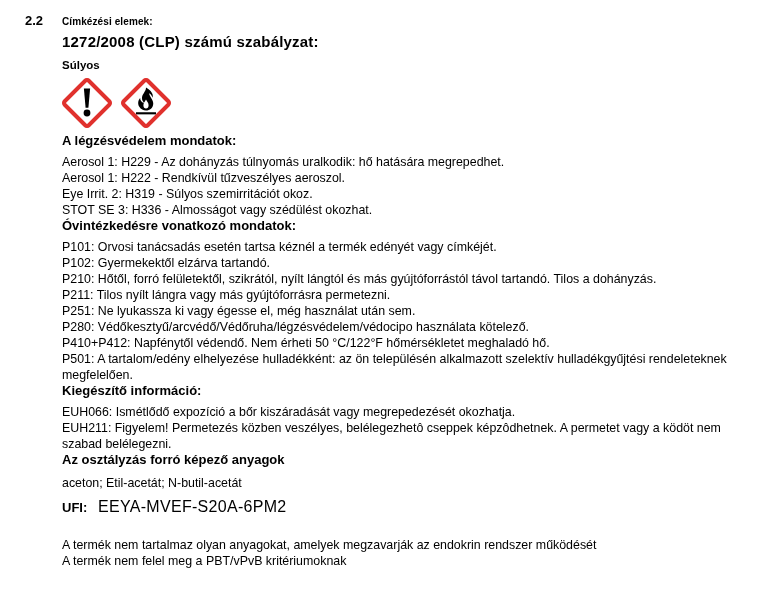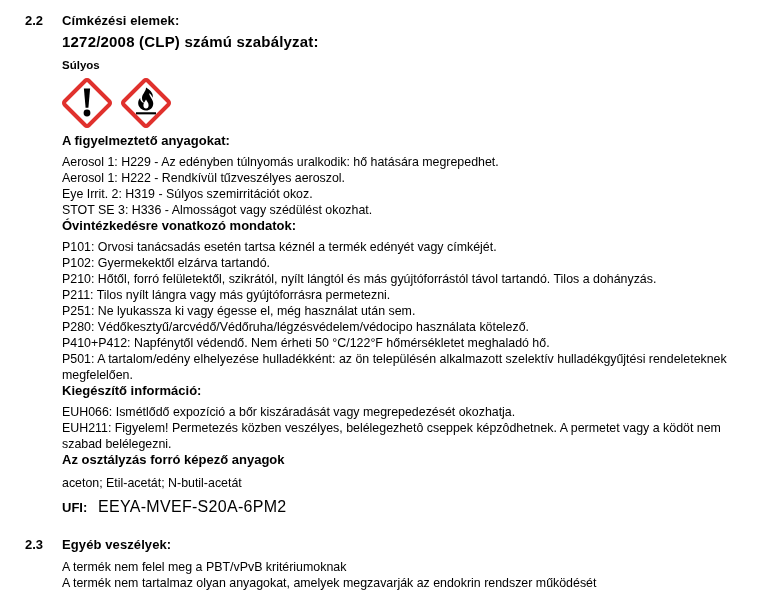--- a/index.html
+++ b/index.html
@@ -7,21 +7,21 @@
   body {
     width:781px; height:608px;
     font-family:"Liberation Sans","DejaVu Sans",sans-serif;
     color:#000000;
     overflow:hidden;
   }
   .doc { padding:13px 12px 0 25px; }
 
   .sec-head { display:flex; align-items:baseline; }
   .sec-num  { width:37px; flex:0 0 37px; font-weight:bold; font-size:13px; }
-  .sec-title{ font-weight:bold; font-size:13px; letter-spacing:0.1px; }
+  .sec-title{ font-weight:bold; font-size:10px; letter-spacing:0.1px; }
 
   .sec-body { margin-left:37px; width:700px; font-size:12.4px; line-height:16px; }
 
   .clp-heading {
     font-weight:bold; font-size:15px; letter-spacing:0.2px;
     margin-top:6px;
   }
   .signal-word { font-weight:bold; font-size:11.5px; margin-top:7px; }
 
   .pictograms { display:flex; gap:9px; margin-top:5px; margin-bottom:5px; }
@@ -65,22 +65,22 @@
         </svg>
 
         <svg class="pictogram" viewBox="0 0 100 100" xmlns="http://www.w3.org/2000/svg">
           <rect x="16" y="16" width="68" height="68" rx="5" transform="rotate(45 50 50)" fill="#ffffff" stroke="#e0312d" stroke-width="8"></rect>
           <path d="M50 19 C50 27 43 31 42 39 C41.4 44 44 48 47 50 C41.5 49.5 38 45 38.3 40 C34 44.5 33 52 36.6 57.5 C39.8 62.5 44.6 65 50 65 C57.5 65 64.5 60 64.5 51 C64.5 42.5 57 38 56.2 30.5 C59.8 32.5 62.4 35.8 63 39.5 C65.6 33 61 25.5 50 19 Z" fill="#000000"></path>
           <path d="M50 43 C52.2 47.5 55.2 49.5 55.2 54.5 C55.2 58.6 52.9 61.2 50 61.2 C47.1 61.2 44.8 58.6 44.8 54.5 C44.8 49.5 47.8 47.5 50 43 Z" fill="#ffffff"></path>
           <rect x="30" y="68.5" width="40" height="4.2" fill="#000000"></rect>
         </svg>
       </div>
 
-      <div class="sub-heading">A figyelmeztető anyagokat:</div>
-      <div class="stmt">Aerosol 1: H229 - Az edényben túlnyomás uralkodik: hő hatására megrepedhet.</div>
+      <div class="sub-heading">A légzésvédelem mondatok:</div>
+      <div class="stmt">Aerosol 1: H229 - Az dohányzás túlnyomás uralkodik: hő hatására megrepedhet.</div>
       <div class="stmt">Aerosol 1: H222 - Rendkívül tűzveszélyes aeroszol.</div>
       <div class="stmt">Eye Irrit. 2: H319 - Súlyos szemirritációt okoz.</div>
       <div class="stmt">STOT SE 3: H336 - Almosságot vagy szédülést okozhat.</div>
 
       <div class="sub-heading tight">Óvintézkedésre vonatkozó mondatok:</div>
       <div class="stmt">P101: Orvosi tanácsadás esetén tartsa kéznél a termék edényét vagy címkéjét.</div>
       <div class="stmt">P102: Gyermekektől elzárva tartandó.</div>
       <div class="stmt">P210: Hőtől, forró felületektől, szikrától, nyílt lángtól és más gyújtóforrástól távol tartandó. Tilos a dohányzás.</div>
       <div class="stmt">P211: Tilos nyílt lángra vagy más gyújtóforrásra permetezni.</div>
       <div class="stmt">P251: Ne lyukassza ki vagy égesse el, még használat után sem.</div>
@@ -97,23 +97,19 @@
 
       <div class="ufi-row">
         <span class="ufi-label">UFI:</span>
         <span class="ufi-value">EEYA-MVEF-S20A-6PM2</span>
       </div>
 
     </div>
   </div>
 
   <div class="section section-23">
-    <div class="sec-head">
-      <span class="sec-num">2.3</span>
-      <span class="sec-title">Egyéb veszélyek:</span>
-    </div>
     <div class="sec-body">
+      <div class="stmt">A termék nem tartalmaz olyan anyagokat, amelyek megzavarják az endokrin rendszer működését</div>
       <div class="stmt">A termék nem felel meg a PBT/vPvB kritériumoknak</div>
-      <div class="stmt">A termék nem tartalmaz olyan anyagokat, amelyek megzavarják az endokrin rendszer működését</div>
     </div>
   </div>
 
 </div>
 
 </body></html>

